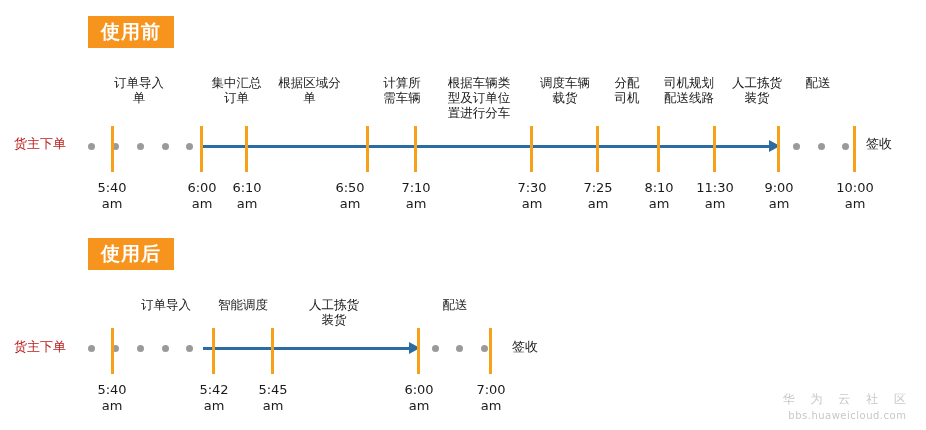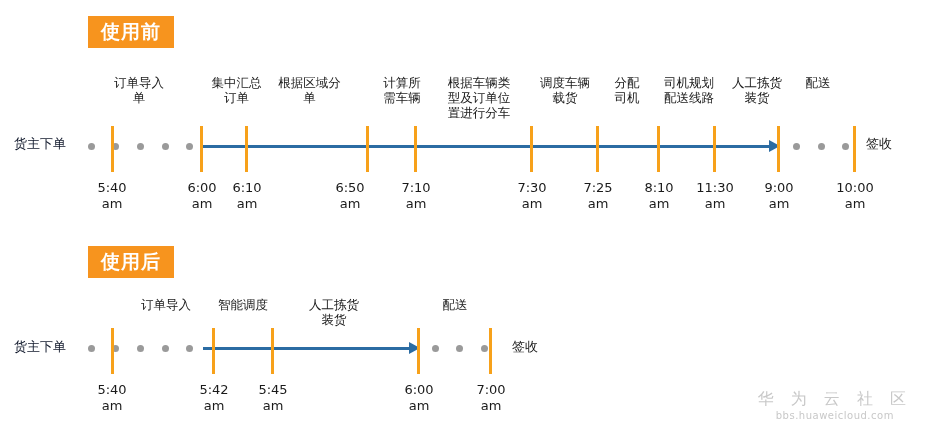--- a/index.html
+++ b/index.html
@@ -36,21 +36,21 @@
 
   
   .timeline {
     position: absolute;
     left: 0;
     width: 926px;
   }
   .axis-label {
     position: absolute;
     font-size: 13px;
-    color: #0f172a;
+    color: #b91c1c;
     white-space: nowrap;
     line-height: 1;
     text-align: right;
   }
 
   
   .dot {
     position: absolute;
     width: 7px;
     height: 7px;
@@ -112,21 +112,21 @@
   
   .watermark {
     position: absolute;
     right: 14px;
     bottom: 8px;
     text-align: center;
     color: #c8c8c8;
     user-select: none;
   }
   .watermark .wm-cn {
-    font-size: 16px;
+    font-size: 12px;
     letter-spacing: 6px;
     line-height: 20px;
     white-space: nowrap;
   }
   .watermark .wm-url {
     font-size: 10px;
     letter-spacing: 0.5px;
     line-height: 13px;
     white-space: nowrap;
   }
@@ -207,21 +207,21 @@
     <div class="time" style="left:687px; top:180px; width:56px;">11:30
 am</div>
     <div class="time" style="left:751px; top:180px; width:56px;">9:00
 am</div>
     <div class="time" style="left:825px; top:180px; width:60px;">10:00
 am</div>
 
     <div class="endnote" style="left:866px; top:137px;">签收</div>
   </div>
 
-  <div class="badge" style="left:88px; top:238px;margin-top:8px;">使用后</div>
+  <div class="badge" style="left:88px; top:238px;">使用后</div>
 
   <div class="timeline">
 
     <div class="axis-label" style="left:14px; top:340px;">货主下单</div>
 
     <div class="dot" style="left:88px;  top:345px;"></div>
     <div class="dot" style="left:112px; top:345px;"></div>
     <div class="dot" style="left:137px; top:345px;"></div>
     <div class="dot" style="left:162px; top:345px;"></div>
     <div class="dot" style="left:186px; top:345px;"></div>

